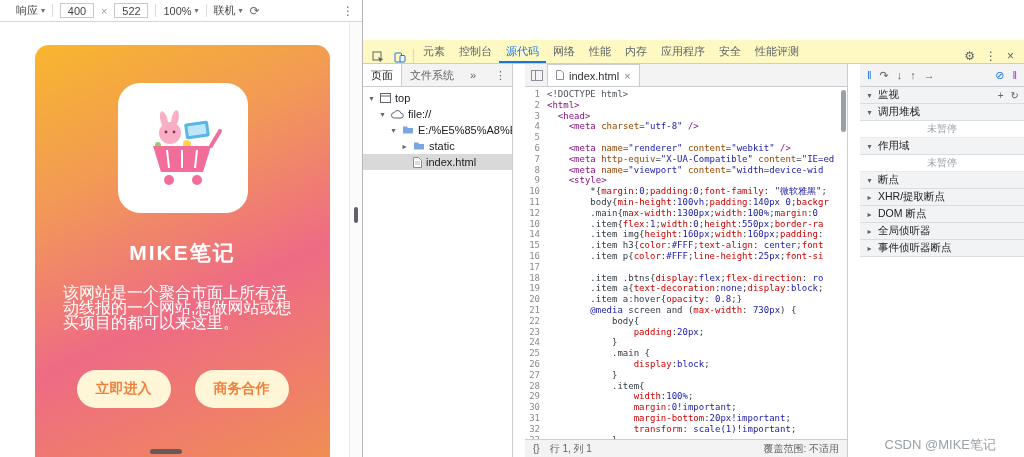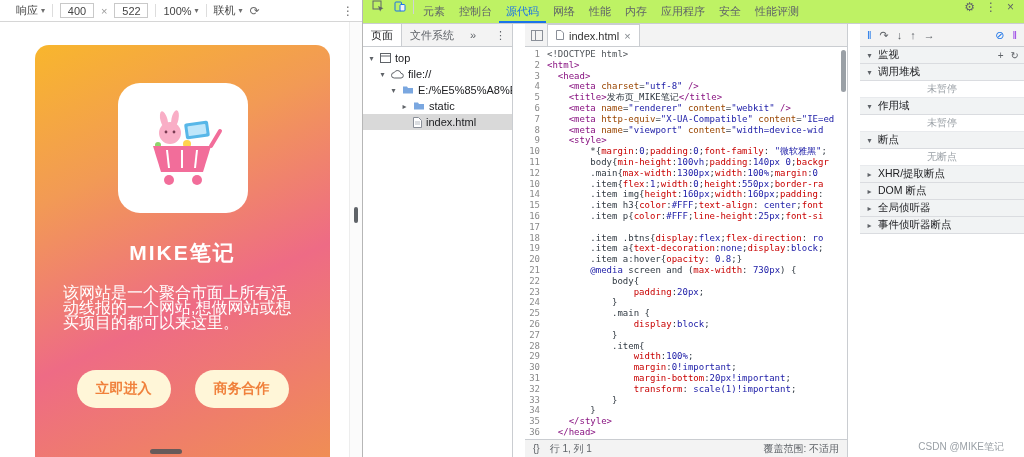--- a/index.html
+++ b/index.html
@@ -31,22 +31,22 @@
          font-size:14px; font-weight:bold; display:flex; align-items:center; justify-content:center;
          text-decoration:none; cursor:pointer; }
   .home-bar { position:absolute; left:150px; bottom:3px; width:32px; height:5px; border-radius:3px;
               background:#4f5358; opacity:.85; }
   .vp-scroll { position:absolute; right:0; top:22px; width:13px; bottom:0; background:#fbfbfb;
                border-left:1px solid #ededed; }
   .vp-thumb { position:absolute; left:4px; top:185px; width:4px; height:16px; border-radius:2px; background:#5f6368; }
 
   
   .devtools { flex:1; display:flex; flex-direction:column; border-left:1px solid #b6b6b6; min-width:0; }
-  .dt-tabbar { height:24px; background:#bef264; border-bottom:1px solid #cacdd1; display:flex;
-               align-items:flex-start; padding:0 4px; flex:none; }
+  .dt-tabbar { height:24px; background:#fef9c3; border-bottom:1px solid #cacdd1; display:flex;
+               align-items:flex-end; padding:0 4px; flex:none;margin-top:40px; }
   .dt-icon { width:22px; display:flex; justify-content:center; align-items:center; }
   .dt-sep { width:1px; height:14px; background:#d0d3d7; margin:0 2px; }
   .dt-tabs { display:flex; height:100%; }
   .dt-tab { display:flex; align-items:center; padding:0 7px; font-size:11px; color:#5f6368; cursor:default; }
   .dt-tab.active { color:#1a73e8; box-shadow:inset 0 -2px 0 #1a73e8; }
   .dt-right { margin-left:auto; display:flex; align-items:center; gap:10px; padding-right:6px;
               color:#5f6368; font-size:12px; }
   .dt-body { flex:1; display:flex; min-height:0;gap:12px; }
 
   
@@ -90,21 +90,21 @@
   .dbg-controls .grow { flex:1; }
   .ic-blue { color:#1a73e8; }
   .ic-purple { color:#9334e6; }
   .dbg-head { height:17px; background:#f1f3f4; border-bottom:1px solid #dadce0; display:flex;
               align-items:center; gap:4px; padding:0 5px; font-size:10.5px; color:#202124; }
   .dbg-arrow { width:9px; font-size:8px; color:#5f6368; text-align:center; }
   .dbg-hicons { margin-left:auto; display:flex; gap:7px; color:#5f6368; font-size:10px; }
   .dbg-content { height:17px; border-bottom:1px solid #e8eaed; display:flex; align-items:center;
                  justify-content:center; font-size:10px; color:#9aa0a6; background:#fff; }
 
-  .watermark { position:absolute; right:20px; bottom:3px; font-size:10px; color:#9aa0a6; pointer-events:none;margin-left:20px; }
+  .watermark { position:absolute; right:28px; bottom:3px; font-size:13px; color:#9aa0a6; pointer-events:none;margin-left:20px; }
 </style>
 </head>
 <body>
 
 <div class="stage">
 
   <section class="viewport">
     <div class="emu-bar">
       <div class="emu-item">
         <span>响应</span>
@@ -287,21 +287,20 @@
             <div class="code-line">
               <span class="ln">3</span>
               <span class="lc"><span class="tk-p">  </span><span class="tk-g">&lt;head&gt;</span></span>
             </div>
             <div class="code-line">
               <span class="ln">4</span>
               <span class="lc"><span class="tk-p">    </span><span class="tk-g">&lt;meta </span><span class="tk-a">charset</span><span class="tk-p">=</span><span class="tk-s">"utf-8"</span><span class="tk-g"> /&gt;</span></span>
             </div>
             <div class="code-line">
               <span class="ln">5</span>
-              <span class="lc"><span class="tk-p">    </span><span class="tk-g">&lt;title&gt;</span><span class="tk-p">发布页_MIKE笔记</span><span class="tk-g">&lt;/title&gt;</span></span>
             </div>
             <div class="code-line">
               <span class="ln">6</span>
               <span class="lc"><span class="tk-p">    </span><span class="tk-g">&lt;meta </span><span class="tk-a">name</span><span class="tk-p">=</span><span class="tk-s">"renderer"</span><span class="tk-a"> content</span><span class="tk-p">=</span><span class="tk-s">"webkit"</span><span class="tk-g"> /&gt;</span></span>
             </div>
             <div class="code-line">
               <span class="ln">7</span>
               <span class="lc"><span class="tk-p">    </span><span class="tk-g">&lt;meta </span><span class="tk-a">http-equiv</span><span class="tk-p">=</span><span class="tk-s">"X-UA-Compatible"</span><span class="tk-a"> content</span><span class="tk-p">=</span><span class="tk-s">"IE=ed</span></span>
             </div>
             <div class="code-line">
@@ -458,21 +457,20 @@
             <div class="dbg-content">未暂停</div>
             <div class="dbg-head">
               <span class="dbg-arrow">▾</span>
               <span class="dbg-label">作用域</span>
             </div>
             <div class="dbg-content">未暂停</div>
             <div class="dbg-head">
               <span class="dbg-arrow">▾</span>
               <span class="dbg-label">断点</span>
             </div>
-            <div class="dbg-content">无断点</div>
             <div class="dbg-head">
               <span class="dbg-arrow">▸</span>
               <span class="dbg-label">XHR/提取断点</span>
             </div>
             <div class="dbg-head">
               <span class="dbg-arrow">▸</span>
               <span class="dbg-label">DOM 断点</span>
             </div>
             <div class="dbg-head">
               <span class="dbg-arrow">▸</span>

